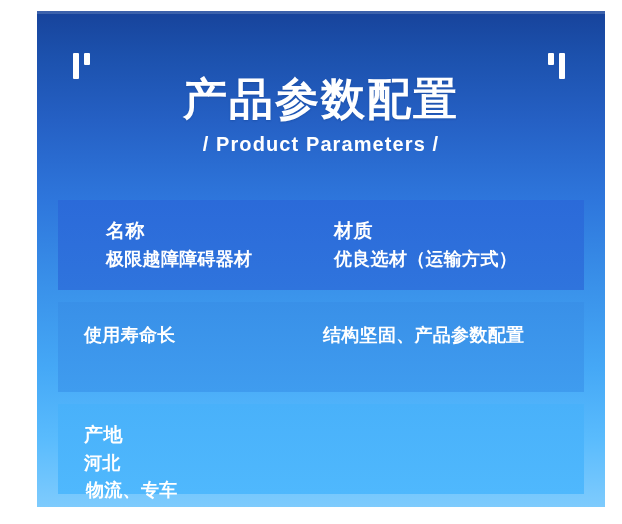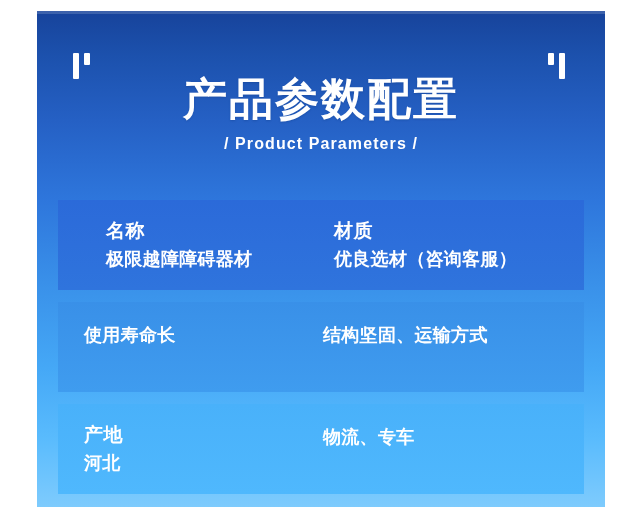--- a/index.html
+++ b/index.html
@@ -89,21 +89,21 @@
     font-size: 44px;
     line-height: 52px;
     font-weight: 700;
     letter-spacing: 2px;
     font-family: "DejaVu Sans", "Liberation Sans", sans-serif;
     text-shadow: 0 1px 2px rgba(10,40,100,0.22);
   }
   .subtitle {
     margin: 8px 0 0 0;
     color: #ffffff;
-    font-size: 16px;
+    font-size: 20px;
     line-height: 22px;
     font-weight: 700;
     letter-spacing: 1.1px;
     font-family: "Liberation Sans", "DejaVu Sans", sans-serif;
   }
 
   
   .cards {
     position: absolute;
     left: 21px;          
@@ -112,21 +112,21 @@
   }
   .card {
     position: relative;
     box-sizing: border-box;
     height: 90px;
     padding: 17px 26px 0 26px;
     margin-bottom: 12px;
     display: flex;
     align-items: flex-start;
   }
-  .card:last-child { margin-bottom: 0; }
+  .card:last-child { margin-bottom: 0; flex-direction: column; }
 
   .card-1 { background: linear-gradient(180deg, #2b6ad9 0%, #2f74dd 100%); padding-left: 48px; }
   .card-2 { background: linear-gradient(180deg, #3990e8 0%, #3f9cef 100%); }
   .card-3 { background: linear-gradient(180deg, #49b1fa 0%, #4fb8fd 100%); }
 
   .col {
     flex: 0 0 50%;
     max-width: 50%;
   }
   .col-right { padding-left: 2px; }
@@ -174,30 +174,30 @@
 
     <div class="cards">
 
       <div class="card card-1">
         <div class="col col-left">
           <p class="field-label">名称</p>
           <p class="field-value">极限越障障碍器材</p>
         </div>
         <div class="col col-right">
           <p class="field-label">材质</p>
-          <p class="field-value">优良选材（咨询客服）</p>
+          <p class="field-value">优良选材（运输方式）</p>
         </div>
       </div>
 
       <div class="card card-2">
         <div class="col col-left">
           <p class="field-value">使用寿命长</p>
         </div>
         <div class="col col-right">
-          <p class="field-value">结构坚固、运输方式</p>
+          <p class="field-value">结构坚固、产品参数配置</p>
         </div>
       </div>
 
       <div class="card card-3">
         <div class="col col-left">
           <p class="field-label">产地</p>
           <p class="field-value">河北</p>
         </div>
         <div class="col col-right">
           <p class="field-value">物流、专车</p>

